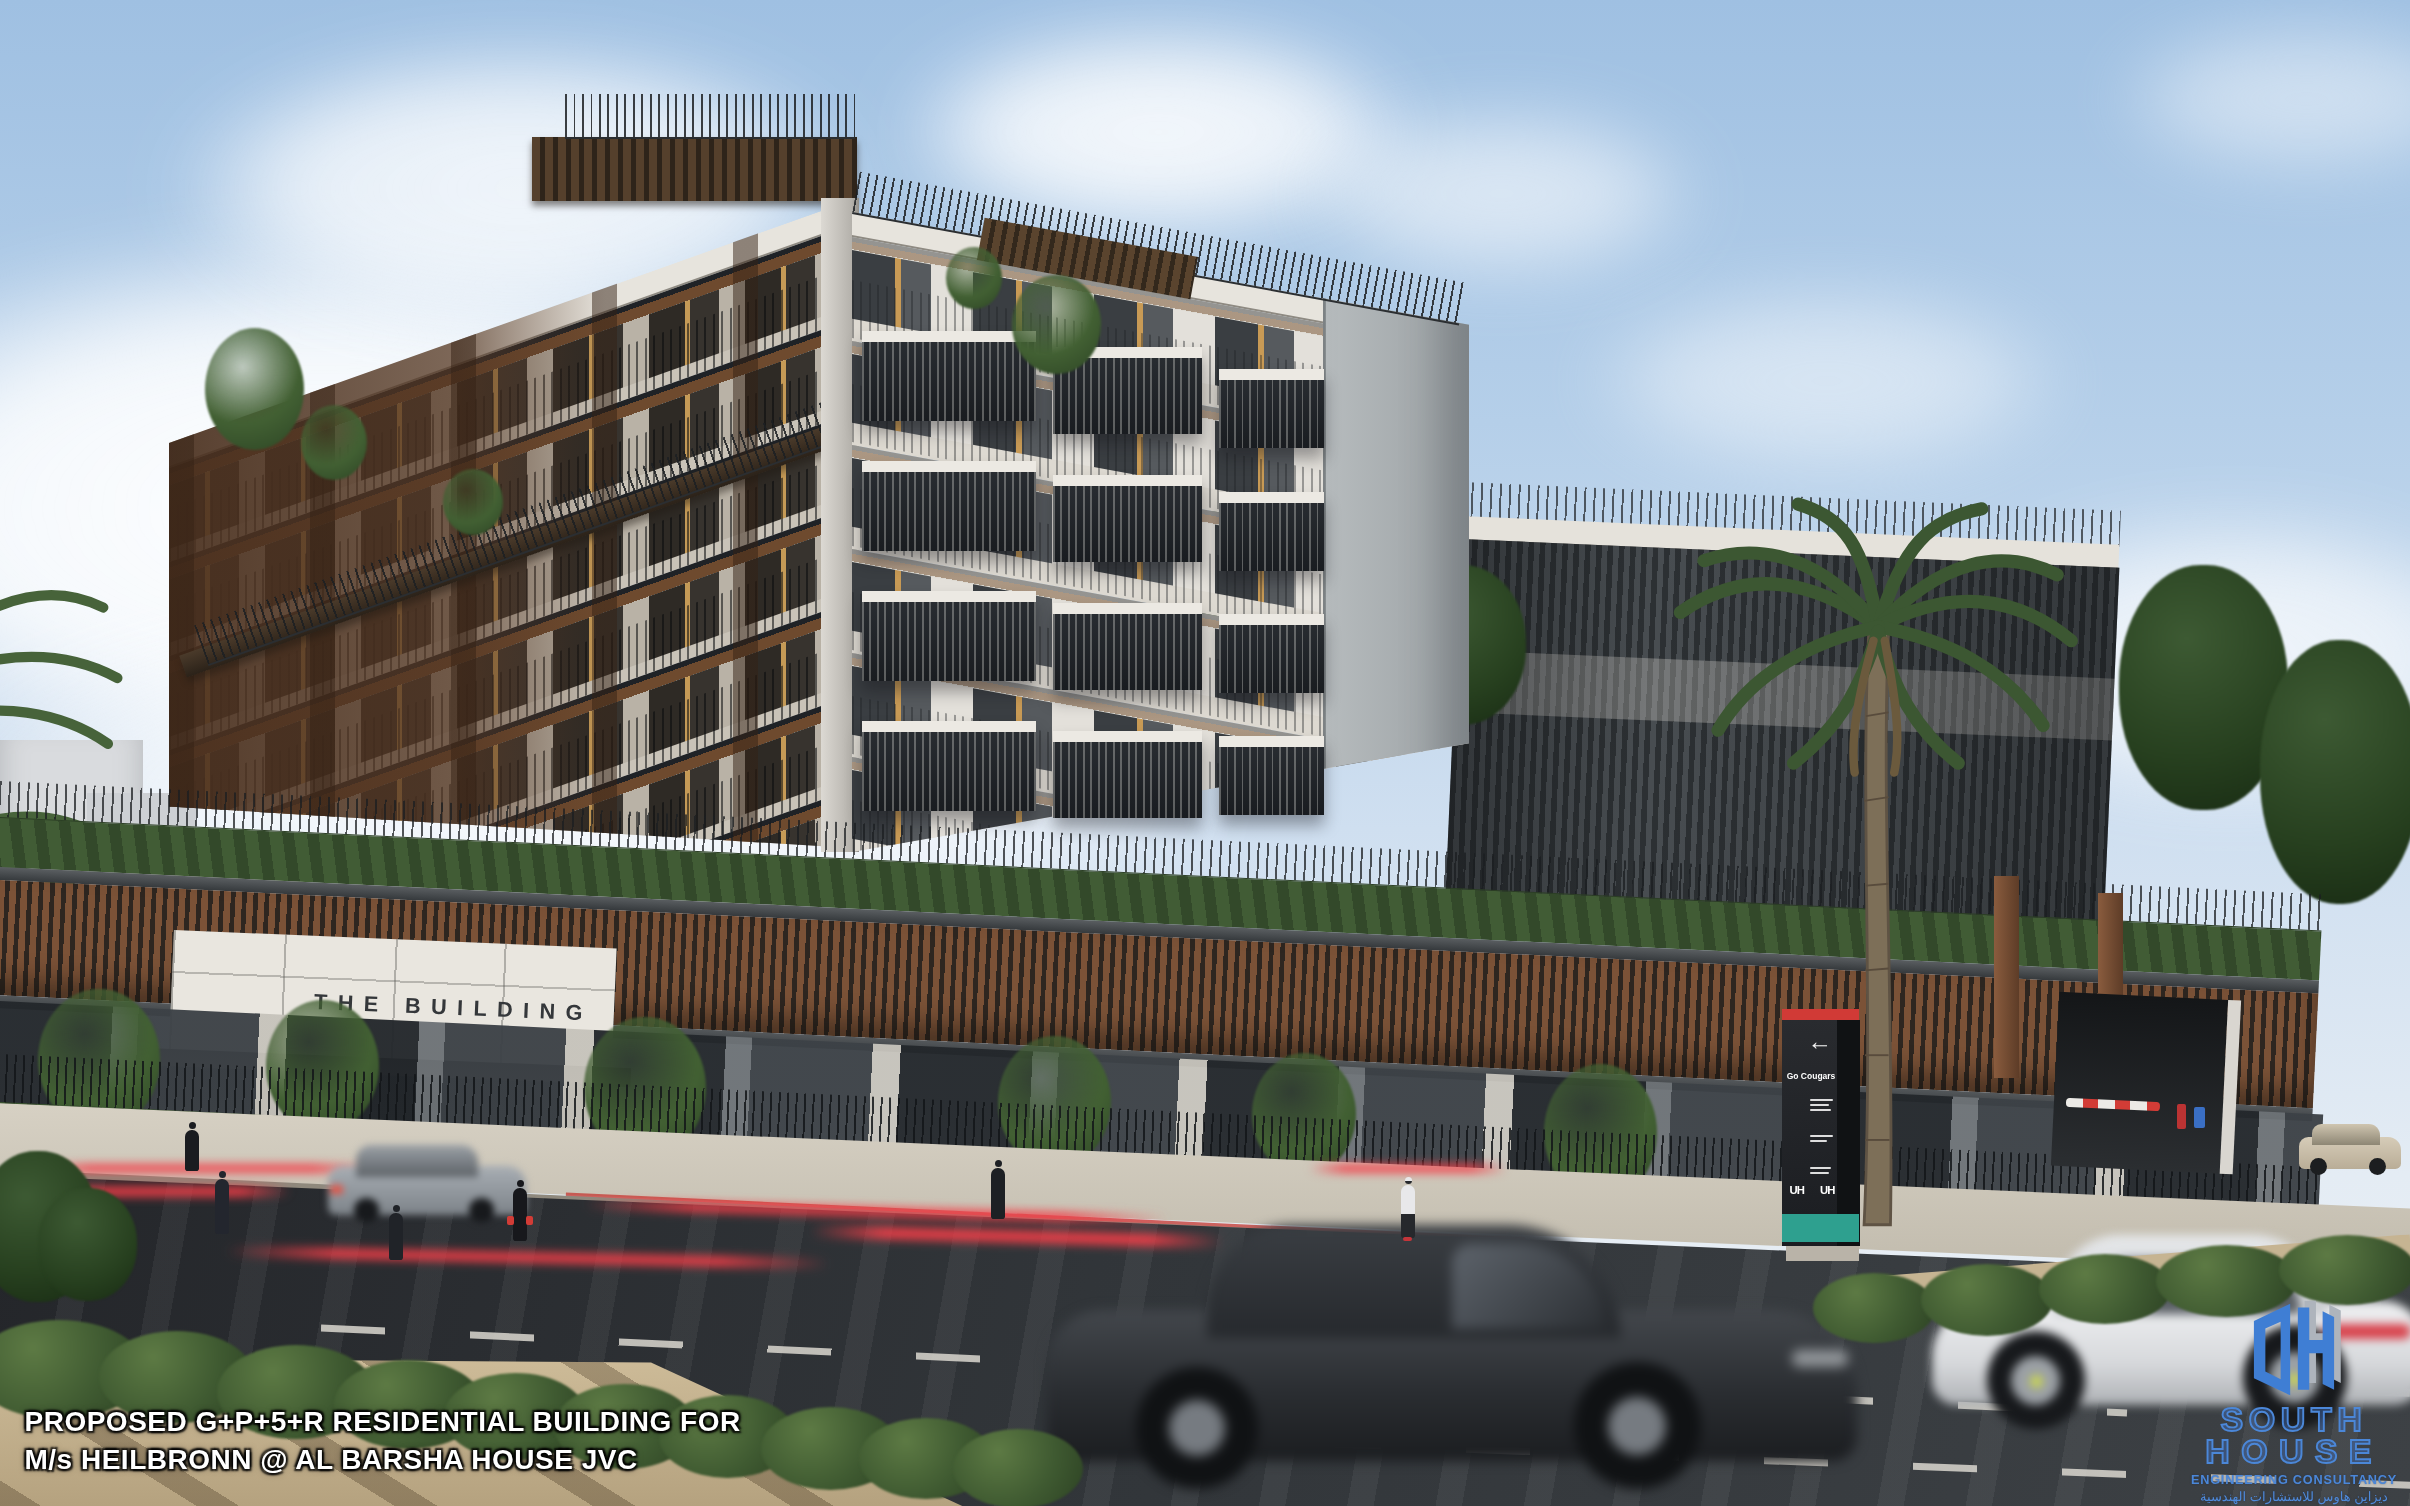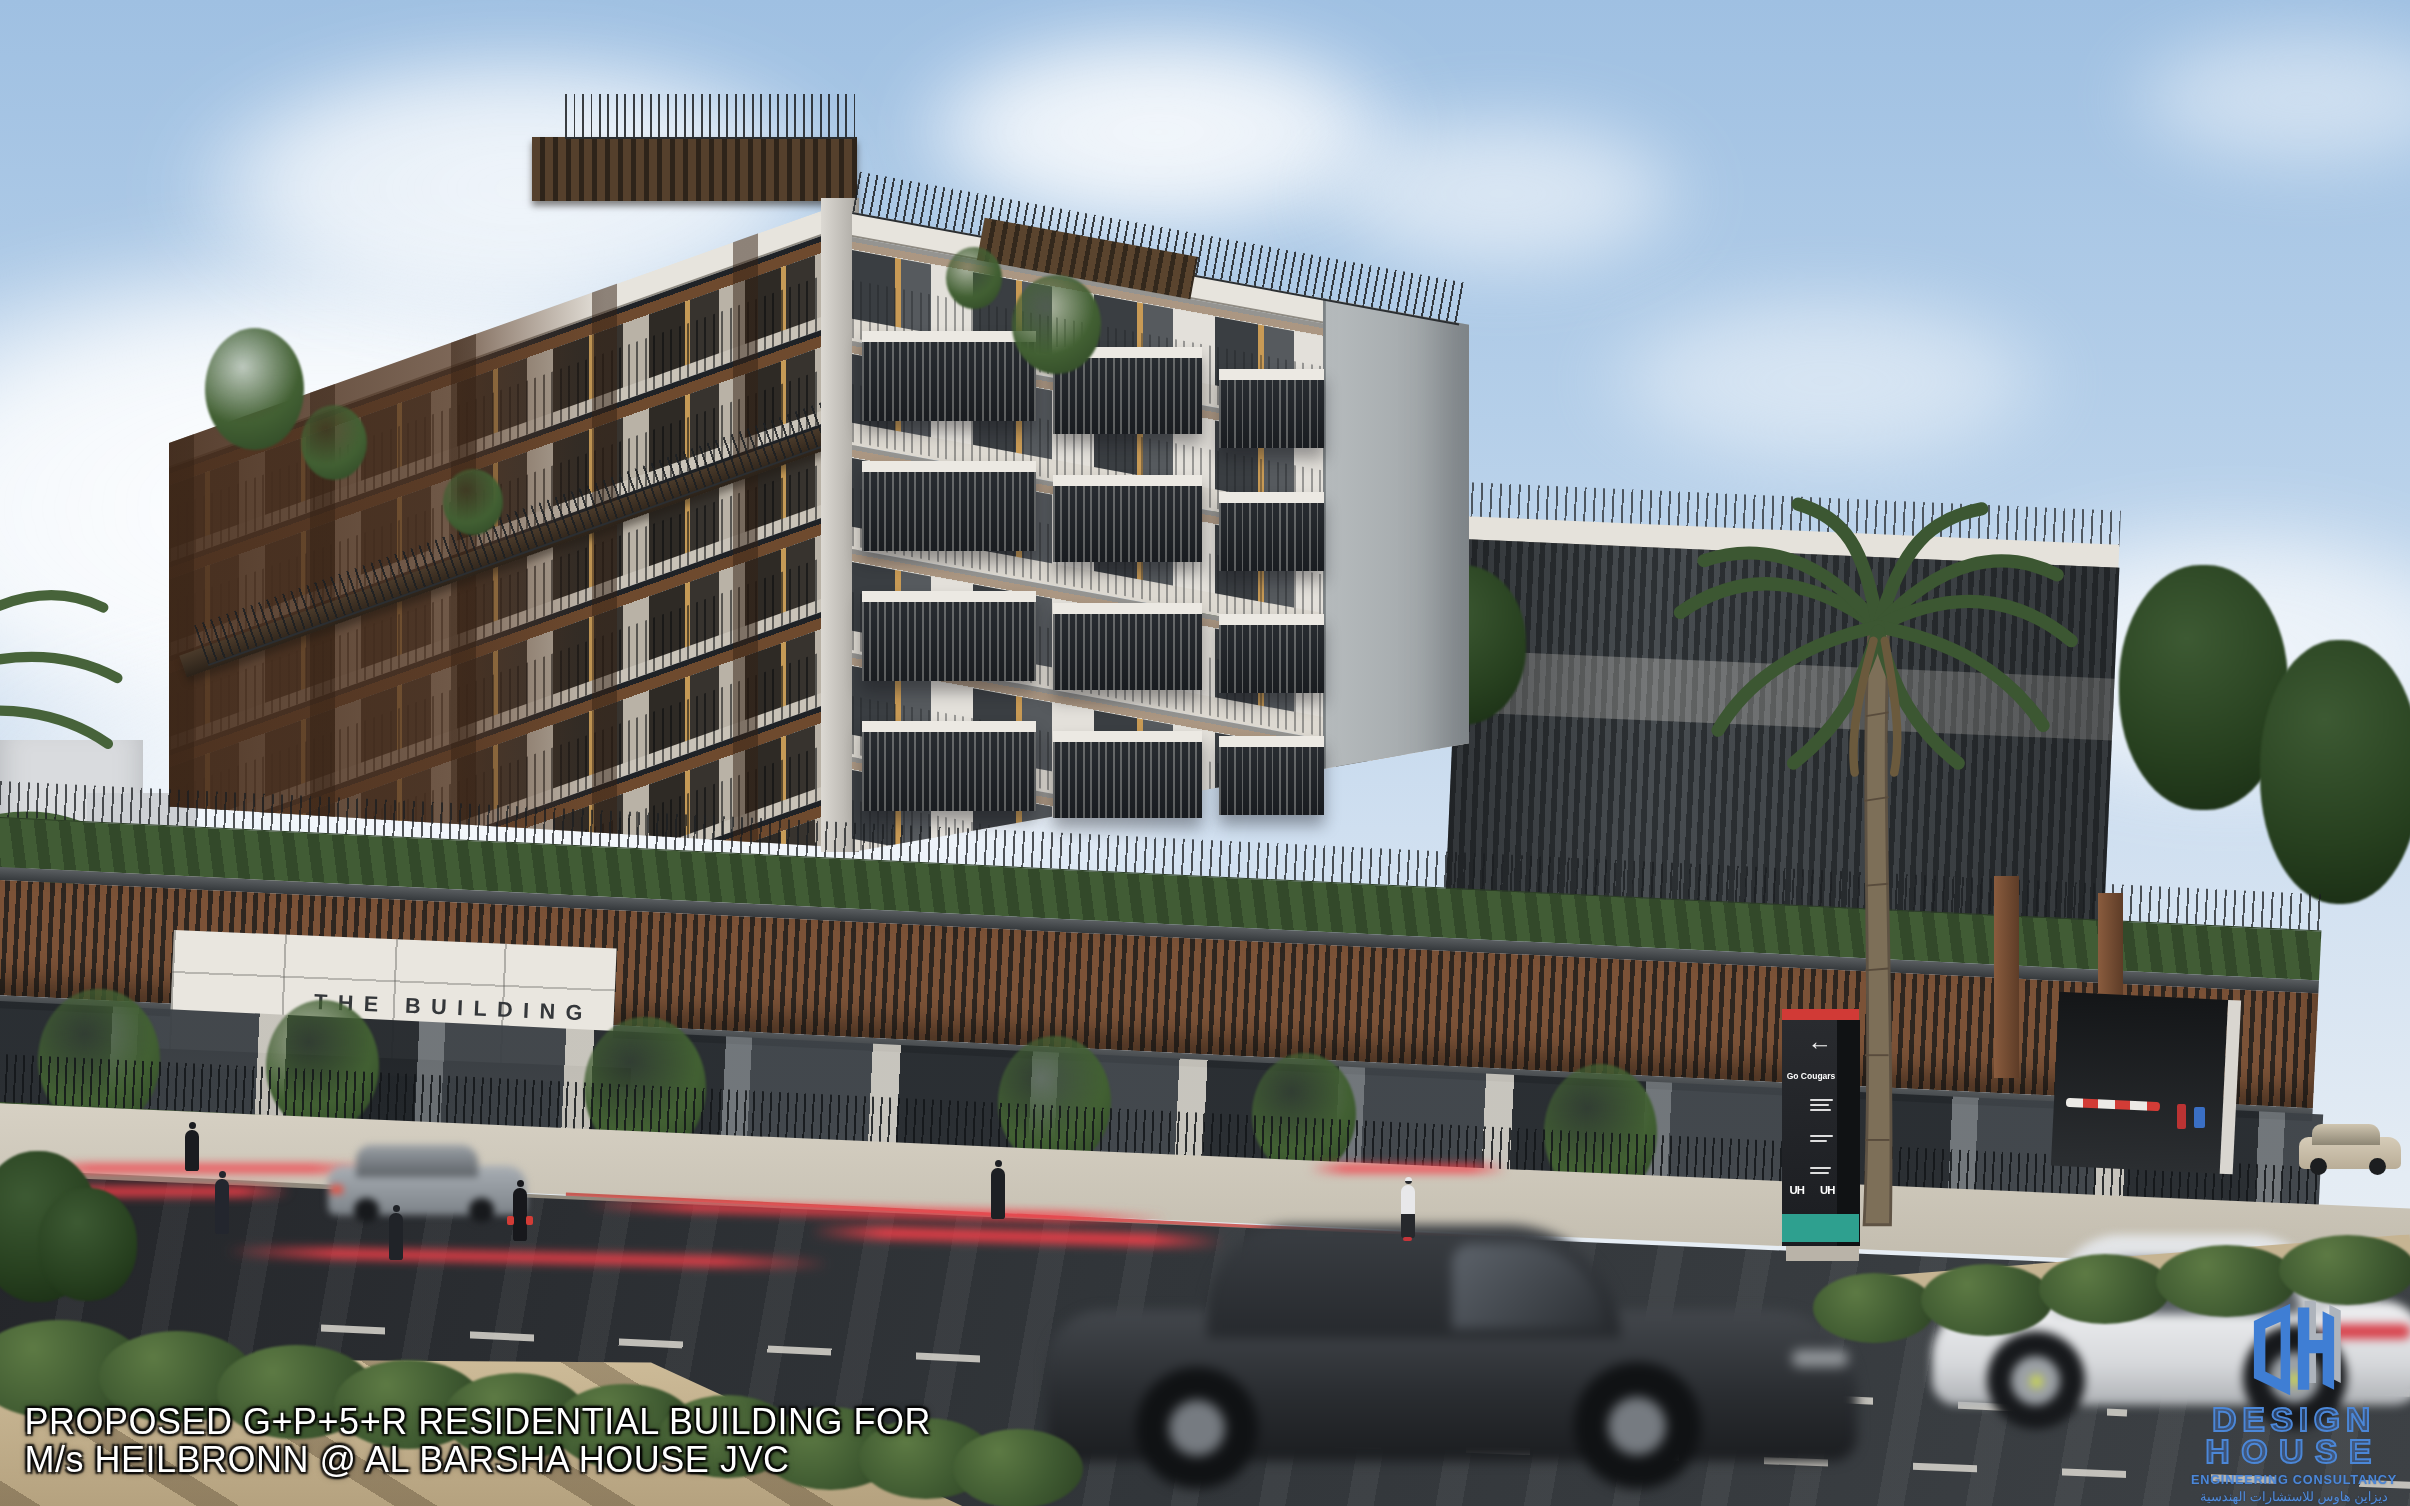--- a/index.html
+++ b/index.html
@@ -35,21 +35,21 @@
   .greens{position:absolute;border-radius:50%;background:radial-gradient(circle at 38% 32%,#61804a,#42603350 0,#426033 55%,#2c4424 100%);filter:blur(0.9px);}
   .darkgreens{position:absolute;border-radius:48%;background:radial-gradient(circle at 40% 30%,#3d5a33,#27401f 60%,#182b13 100%);filter:blur(0.9px);}
   .bush{position:absolute;border-radius:50%;background:radial-gradient(circle at 35% 28%,#5d7a44,#3f5a31 55%,#2c4123 100%);filter:blur(0.9px);}
   
   .streak{position:absolute;filter:blur(4.7px);background:linear-gradient(90deg,rgba(255,70,80,0),rgba(242,62,72,.9) 18%,rgba(242,62,72,.9) 82%,rgba(255,70,80,0));border-radius:5.6px;}
   .lane{position:absolute;height:6.6px;opacity:.85;background:repeating-linear-gradient(90deg,#dad7cf 0 64px,rgba(0,0,0,0) 64px 149px);}
   .person{position:absolute;width:14px;border-radius:6.6px 6.6px 2.8px 2.8px;}
   .person::before{content:"";position:absolute;top:-8.5px;left:3.8px;width:7.5px;height:7.5px;border-radius:50%;background:inherit;}
   .blurwrap{position:absolute;filter:blur(5.6px);}
   
-  .title{position:absolute;left:24.5px;top:1403px;color:#fff;font-weight:400;font-size:36px;line-height:38px;letter-spacing:0.5px;
+  .title{position:absolute;left:24.5px;top:1403px;color:#fff;font-weight:700;font-size:28px;line-height:38px;letter-spacing:0.5px;
     text-shadow:-1.9px -1.9px 1.9px rgba(0,0,0,.85),1.9px -1.9px 1.9px rgba(0,0,0,.85),-1.9px 1.9px 1.9px rgba(0,0,0,.85),1.9px 1.9px 1.9px rgba(0,0,0,.85),0 0 7.5px rgba(0,0,0,.6);}
   .dh{position:absolute;left:2183px;top:1298px;width:222px;text-align:center;color:#4b87d8;}
   .dh .word{font-weight:700;font-size:34px;line-height:32px;letter-spacing:5.6px;color:rgba(110,155,220,.16);
     -webkit-text-stroke:1.9px #4b87d8;text-shadow:0 0 0.9px rgba(40,80,150,.4);}
   .dh .tag{font-weight:700;font-size:12.7px;letter-spacing:0.8px;margin-top:6px;color:#4b87d8;
     text-shadow:0 0 1.9px rgba(20,40,80,.5);}
   .dh .ar{font-size:13px;margin-top:1.9px;direction:rtl;color:#4f8ada;text-shadow:0 0 1.9px rgba(20,40,80,.5);}
   .signtext{position:absolute;right:21px;top:53px;font-size:21.7px;font-weight:700;letter-spacing:10.4px;color:#34373a;}
   .pyl-small{position:absolute;background:rgba(255,255,255,.85);height:1.9px;border-radius:0.9px;}
 </style>
@@ -336,20 +336,20 @@
     <div>PROPOSED G+P+5+R RESIDENTIAL BUILDING FOR</div>
     <div>M/s HEILBRONN @ AL BARSHA HOUSE  JVC</div>
   </div>
 
   <div class="dh">
     <svg width="98" height="105" viewBox="0 0 100 110" style="display:block;margin:0 auto;">
       <path d="M58,6 L70,6 L70,40 L84,40 L84,10 L96,16 L96,92 L84,86 L84,54 L70,54 L70,92 L58,92 Z" fill="#aeb4bc" transform="translate(3,-3)"></path>
       <path fill-rule="evenodd" d="M8,24 L46,6 L46,102 L8,84 Z M20,32 L36,25 L36,85 L20,77 Z" fill="#3f7ed4"></path>
       <path d="M54,10 L66,10 L66,44 L80,44 L80,14 L92,20 L92,96 L80,90 L80,58 L66,58 L66,96 L54,96 Z" fill="#3f7ed4"></path>
     </svg>
-    <div class="word">DESIGN</div>
+    <div class="word">SOUTH</div>
     <div class="word" style="letter-spacing:11.3px;text-align:center;">HOUSE</div>
     <div class="tag">ENGINEERING CONSULTANCY</div>
     <div class="ar">ديزاين هاوس للاستشارات الهندسية</div>
   </div>
 
 </div>
 
 
 </body></html>

